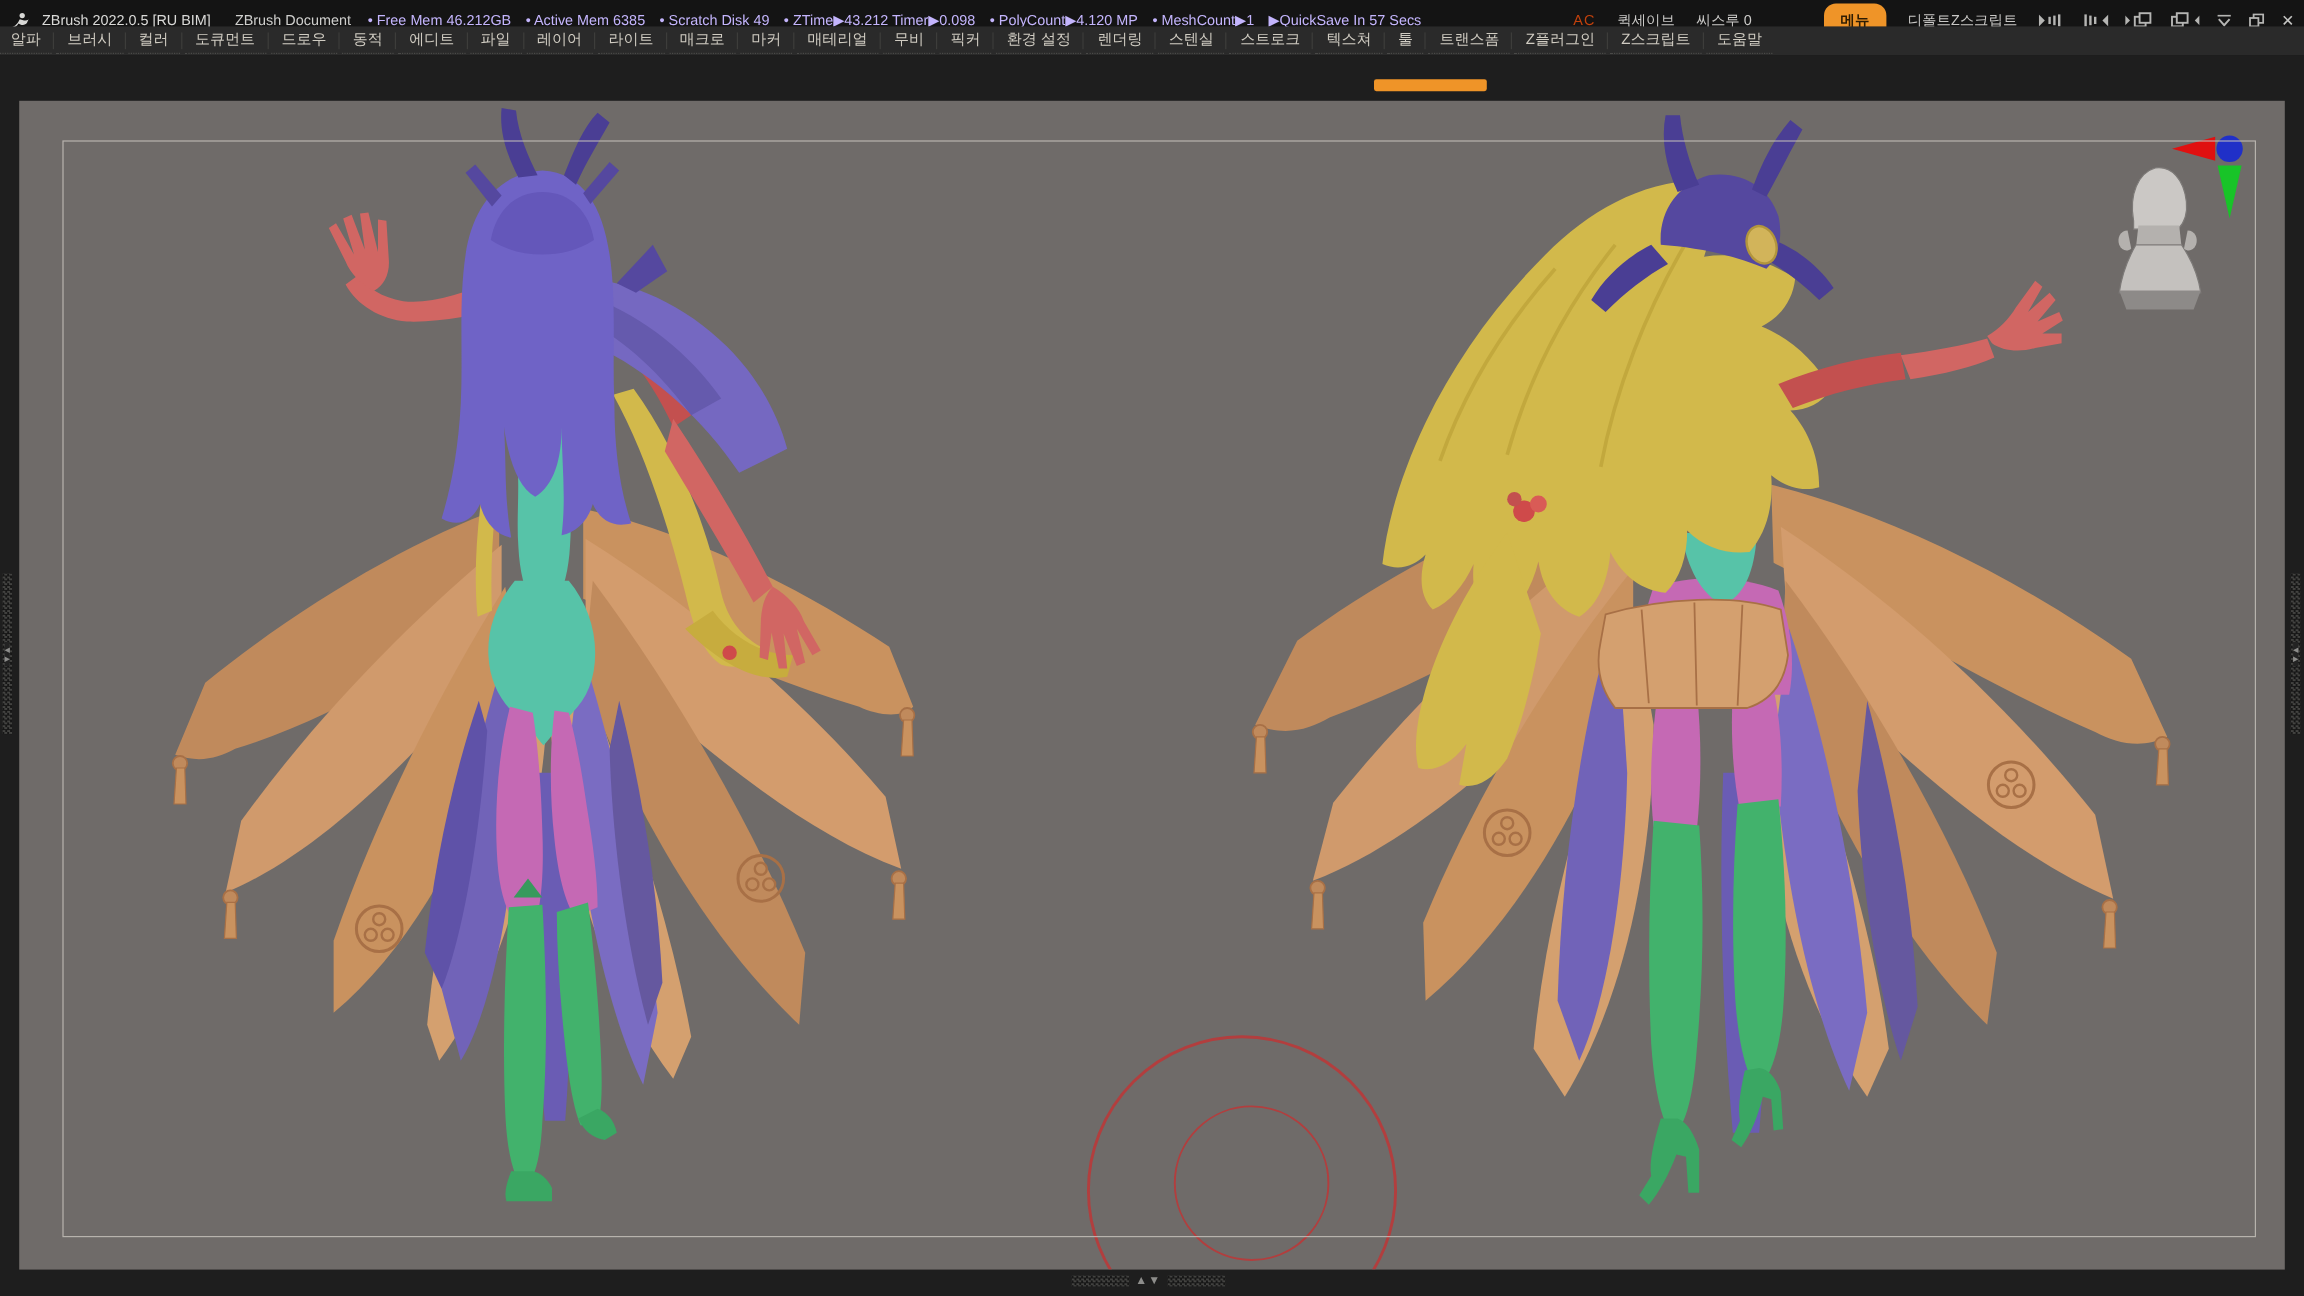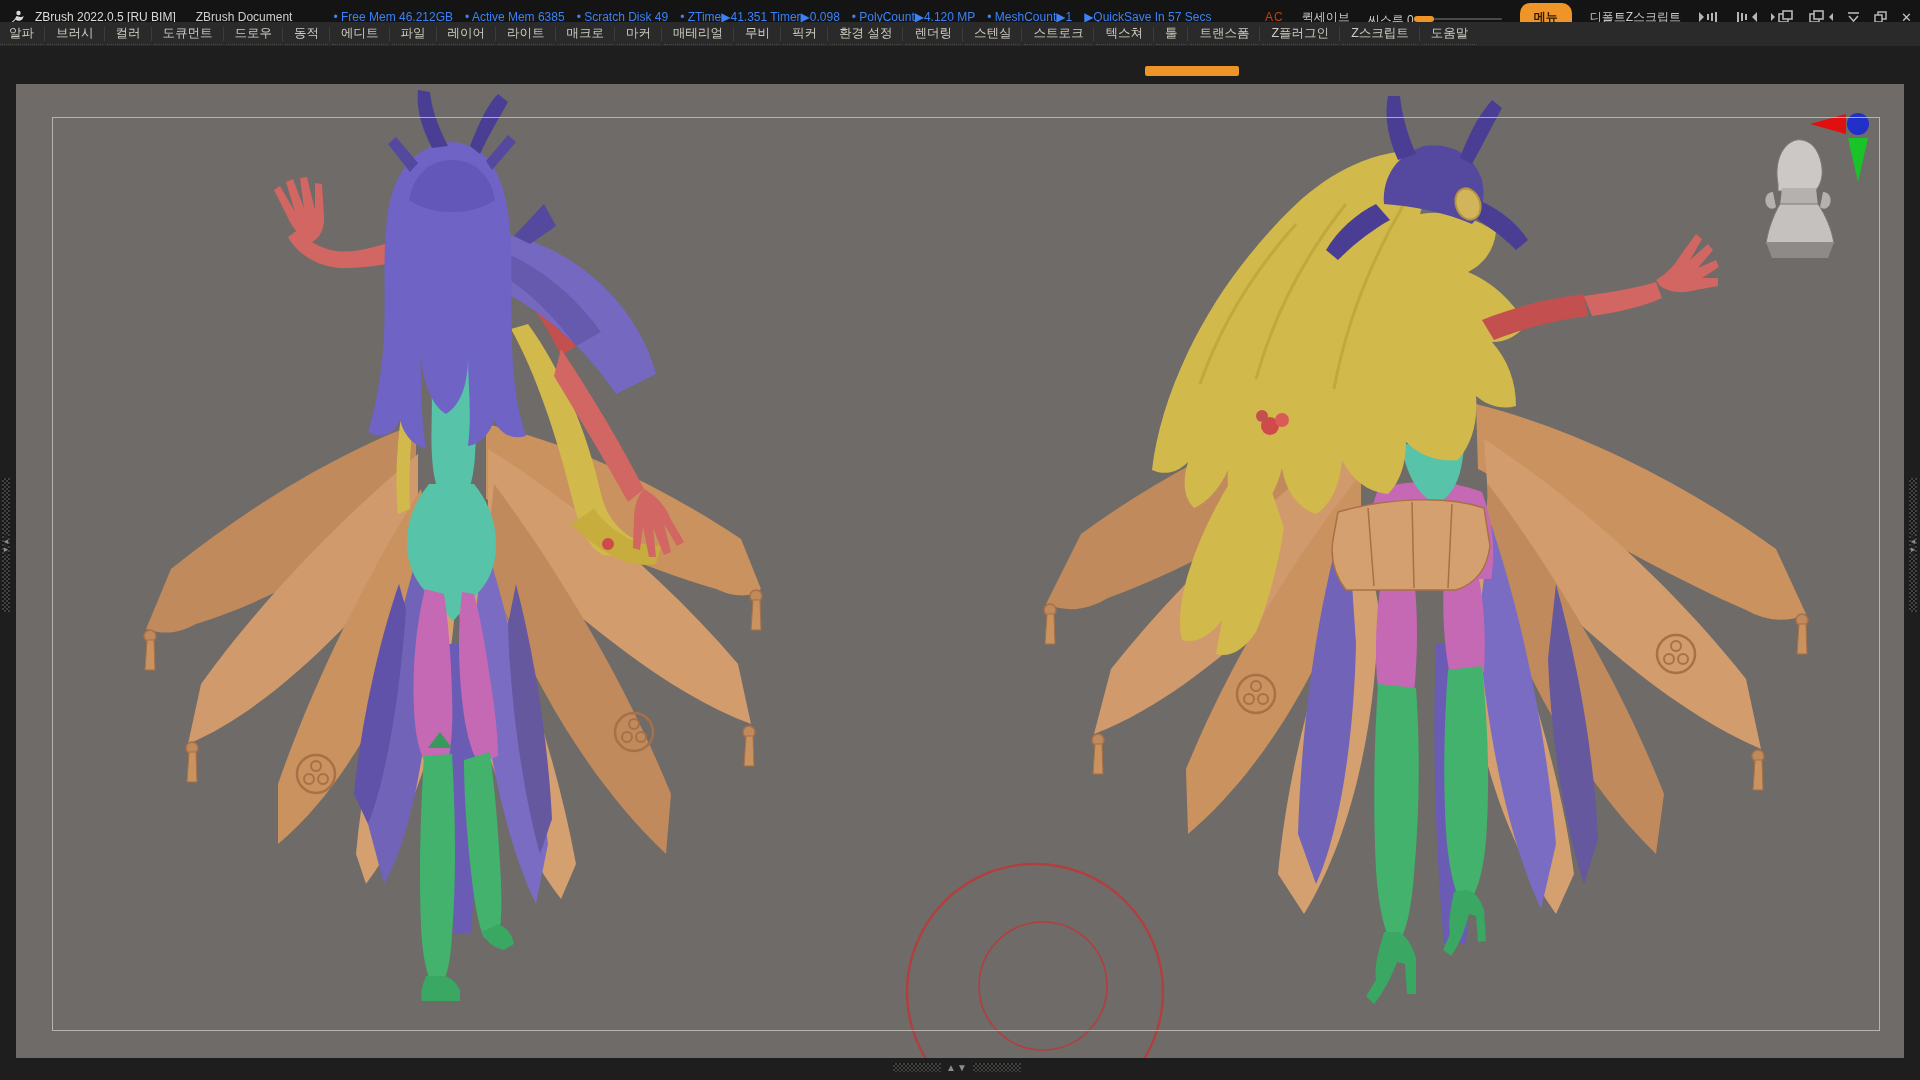--- a/index.html
+++ b/index.html
@@ -11,25 +11,25 @@
   }
   
   .titlebar{
     position:absolute;top:0;left:0;right:0;height:34px;
     background:#141414;display:flex;align-items:center;
     padding:0 8px;gap:10px;font-size:12px;white-space:nowrap;
   }
   .logo{display:flex;align-items:center;}
   .app-title{color:#dadad8;}
   .doc-title{color:#cfcfcd;margin-left:10px;}
-  .stats{display:flex;gap:12px;margin-left:31px;color:#3b82f6;}
+  .stats{display:flex;gap:12px;margin-left:4px;color:#c4b5fd;}
   .tb-right{margin-left:auto;display:flex;align-items:center;gap:18px;}
   .ac{color:#c2410c;letter-spacing:1px;}
   .quicksave{color:#cbcac8;}
-  .seethrough{display:flex;flex-direction:row;align-items:flex-start;line-height:11px;margin-top:6px;justify-content:center;}
+  .seethrough{display:flex;flex-direction:column;align-items:flex-start;line-height:11px;margin-top:6px;justify-content:center;}
   .st-label{color:#cbcac8;}
   .st-track{width:88px;height:2px;background:#4a4a4a;border-radius:2px;position:relative;margin-top:3px;}
   .st-fill{position:absolute;left:0;top:-2px;width:20px;height:6px;background:#ef9428;border-radius:3px;}
   .menu-btn{
     background:#ef9428;color:#2d1c03;font-weight:bold;
     padding:6px 14px;border-radius:10px;font-size:12px;
   }
   .zscript-label{color:#c9c8c6;}
   .win-icons{display:flex;align-items:center;gap:14px;}
   .win-icons .ic{display:flex;align-items:center;}
@@ -80,21 +80,21 @@
       <path d="M1 13 C5 12 7 9 8.5 6 L12 7 C15 7.5 16 6 16.5 4.5 L14.5 9 C13 11.5 9 11 7.5 9.5 C6 12 3.5 13.5 1 13 Z" fill="#d8d8d6"></path>
     </svg>
   </span>
   <span class="app-title">ZBrush 2022.0.5 [RU BIM]</span>
   <span class="doc-title">ZBrush Document</span>
   <span class="stats">
 
   <span class="stat">• Free Mem 46.212GB</span>
       <span class="stat">• Active Mem 6385</span>
       <span class="stat">• Scratch Disk 49</span>
-      <span class="stat">• ZTime▶41.351 Timer▶0.098</span>
+      <span class="stat">• ZTime▶43.212 Timer▶0.098</span>
       <span class="stat">• PolyCount▶4.120 MP</span>
       <span class="stat">• MeshCount▶1</span>
       <span class="stat">▶QuickSave In 57 Secs</span>
     </span>
 
   <span class="tb-right">
     <span class="ac">AC</span>
     <span class="quicksave">퀵세이브</span>
     <span class="seethrough">
       <span class="st-label">씨스루 0</span>

